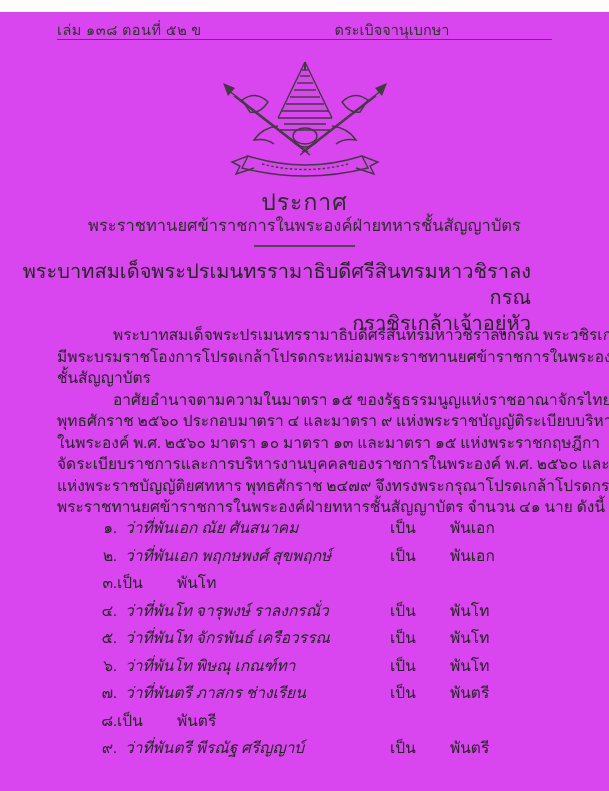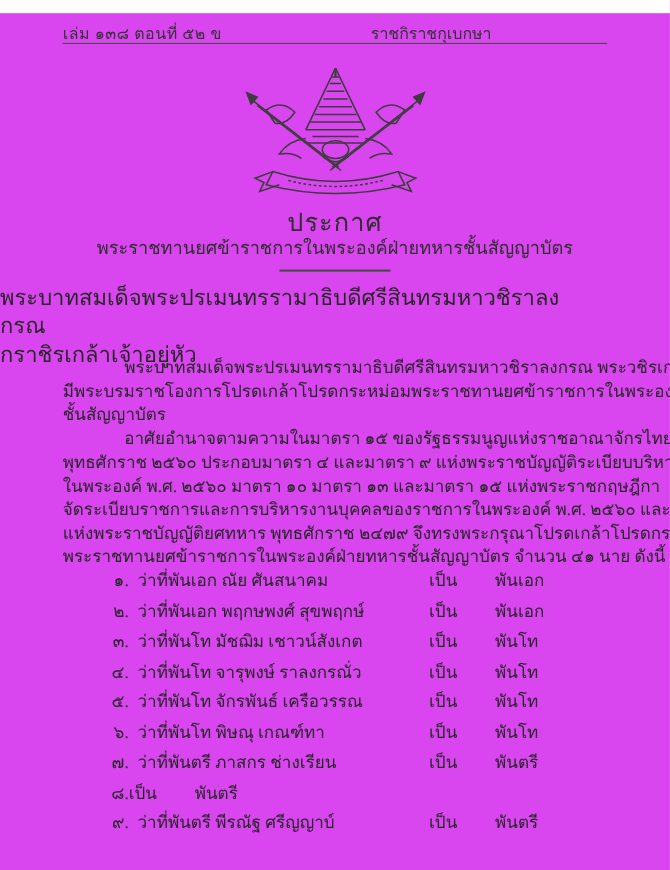--- a/index.html
+++ b/index.html
@@ -25,47 +25,47 @@
   .emblem svg{display:inline-block;}
 
   
   .title{position:absolute;left:0;top:172px;width:609px;text-align:center;
     font-size:23px;color:#2e2e2e;letter-spacing:1px;}
   .subtitle{position:absolute;left:0;top:200px;width:609px;text-align:center;
     font-size:16.5px;color:#2e2e2e;}
   .small-divider{position:absolute;left:254px;top:233px;width:101px;height:0;
     border-top:2.2px solid #4a4a4a;}
 
-  .royal-name{position:absolute;left:0;top:246px;width:531px;text-align:left;
+  .royal-name{position:absolute;left:0;top:246px;width:531px;text-align:right;
     font-size:20px;line-height:26px;color:#262626;}
 
   
   .body-text{position:absolute;left:57px;top:312px;width:497px;
     font-size:15.5px;line-height:21.5px;color:#262626;}
   .para{margin:0 0 0 0;}
   .para .line{display:block;white-space:nowrap;}
   .para .line:first-child{text-indent:56px;}
 
   
   .rank-list{position:absolute;left:57px;top:503px;width:497px;
     font-size:15.5px;color:#262626;}
   .rank-row{display:flex;align-items:baseline;height:27.5px;}
   .rank-row .no{flex:0 0 22px;text-align:right;padding-left:38px;box-sizing:content-box;}
-  .rank-row .name{flex:0 0 265px;padding-left:8px;white-space:nowrap;}
+  .rank-row .name{flex:0 0 265px;padding-left:8px;white-space:nowrap;font-style:italic;}
   .rank-row .to{flex:0 0 60px;}
   .rank-row .rank{flex:1 1 auto;white-space:nowrap;}
 </style>
 </head>
 <body>
 
 <div class="page">
 
   <div class="gz-header">
     <span class="vol">เล่ม ๑๓๘ ตอนที่ ๕๒ ข</span>
-    <span class="name">ราชกิราชกุเบกษา</span>
+    <span class="name">ดระเบิจจานุเบกษา</span>
   </div>
   <div class="gz-rule"></div>
 
   <div class="emblem">
     <svg width="230" height="124" viewBox="0 0 230 124" fill="none" stroke="#3d3d3d" stroke-width="1.4">
 
       <line x1="38" y1="34" x2="118" y2="96"></line>
       <line x1="192" y1="34" x2="112" y2="96"></line>
       <line x1="44" y1="40" x2="120" y2="99"></line>
       <line x1="186" y1="40" x2="110" y2="99"></line>
@@ -136,21 +136,20 @@
       <span class="rank">พันเอก</span>
     </div>
       <div class="rank-row">
       <span class="no">๒.</span>
       <span class="name">ว่าที่พันเอก พฤกษพงศ์  สุขพฤกษ์</span>
       <span class="to">เป็น</span>
       <span class="rank">พันเอก</span>
     </div>
       <div class="rank-row">
       <span class="no">๓.</span>
-      <span class="name">ว่าที่พันโท มัชฌิม  เชาวน์สังเกต</span>
       <span class="to">เป็น</span>
       <span class="rank">พันโท</span>
     </div>
       <div class="rank-row">
       <span class="no">๔.</span>
       <span class="name">ว่าที่พันโท จารุพงษ์  ราลงกรณั่ว</span>
       <span class="to">เป็น</span>
       <span class="rank">พันโท</span>
     </div>
       <div class="rank-row">

